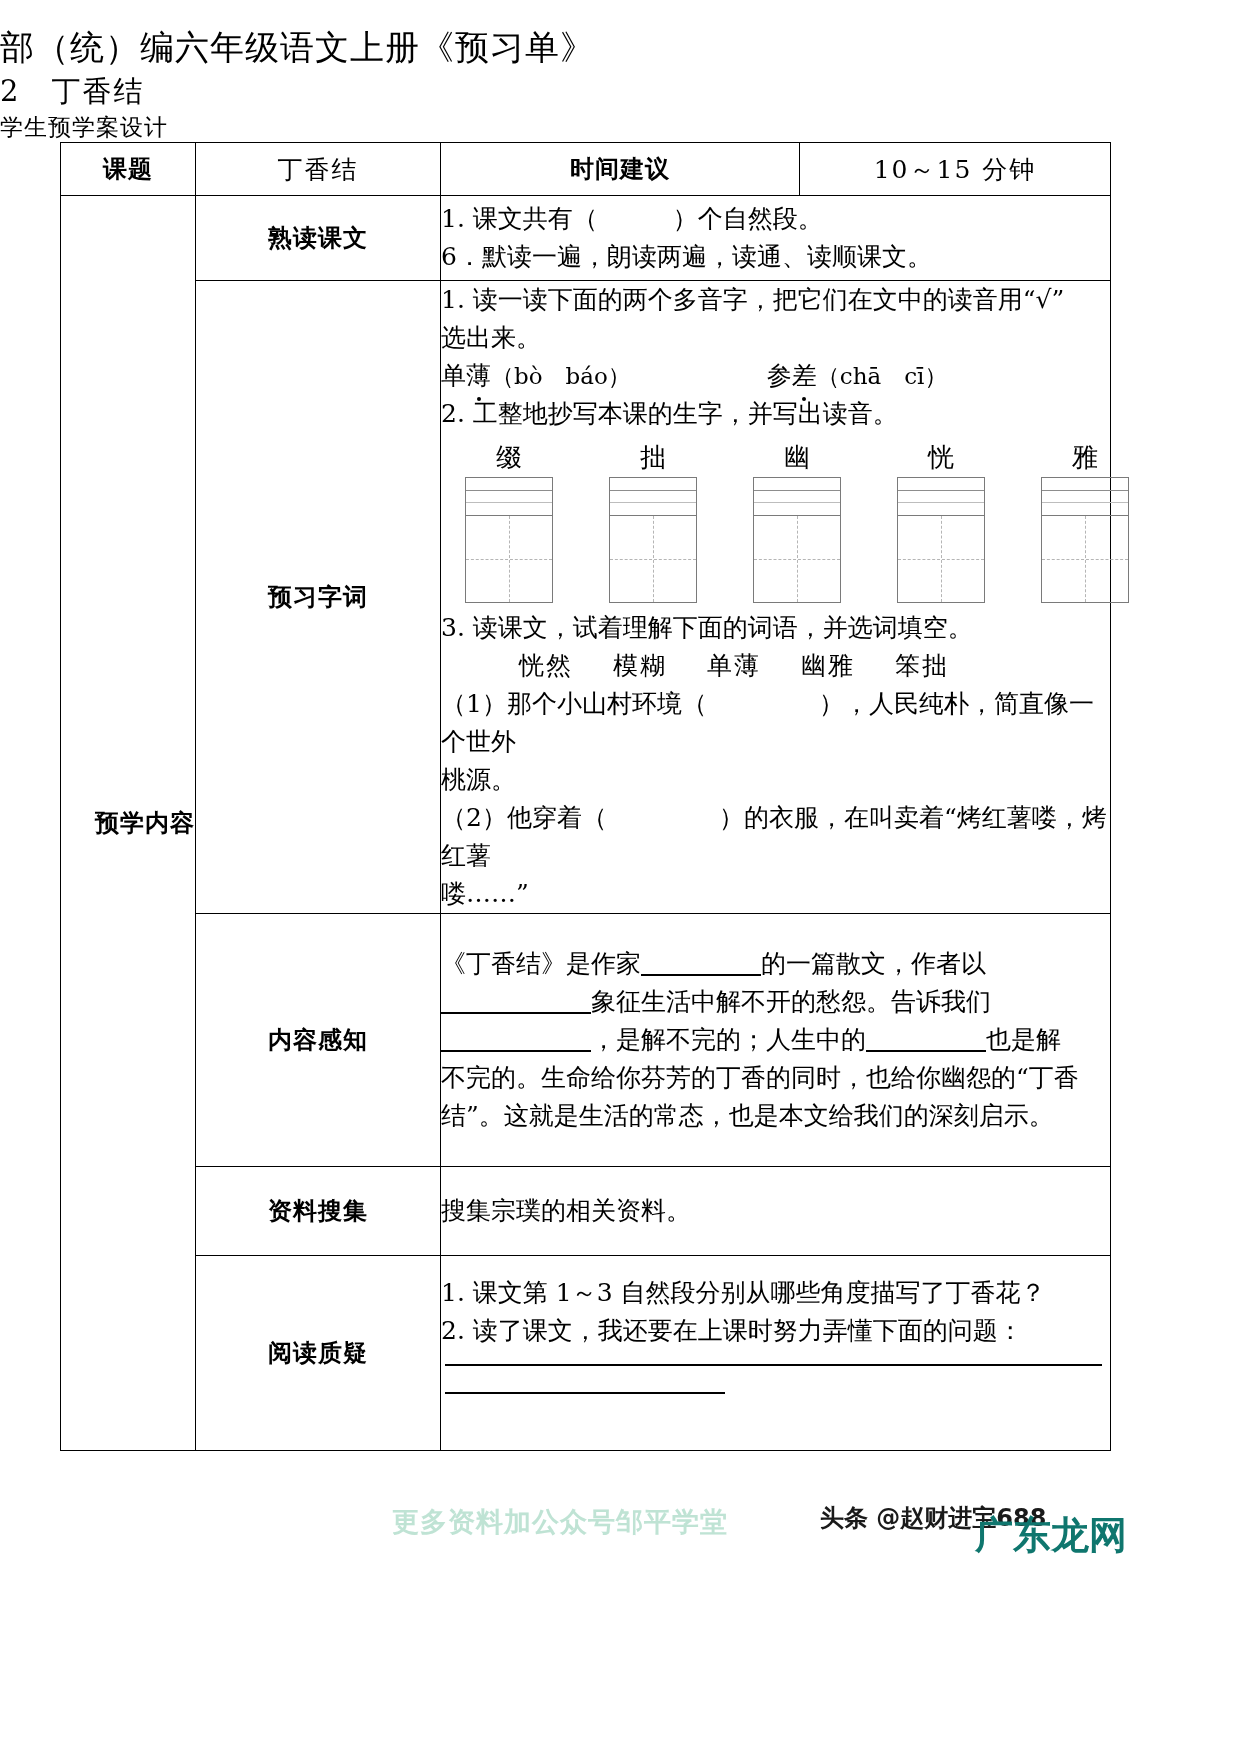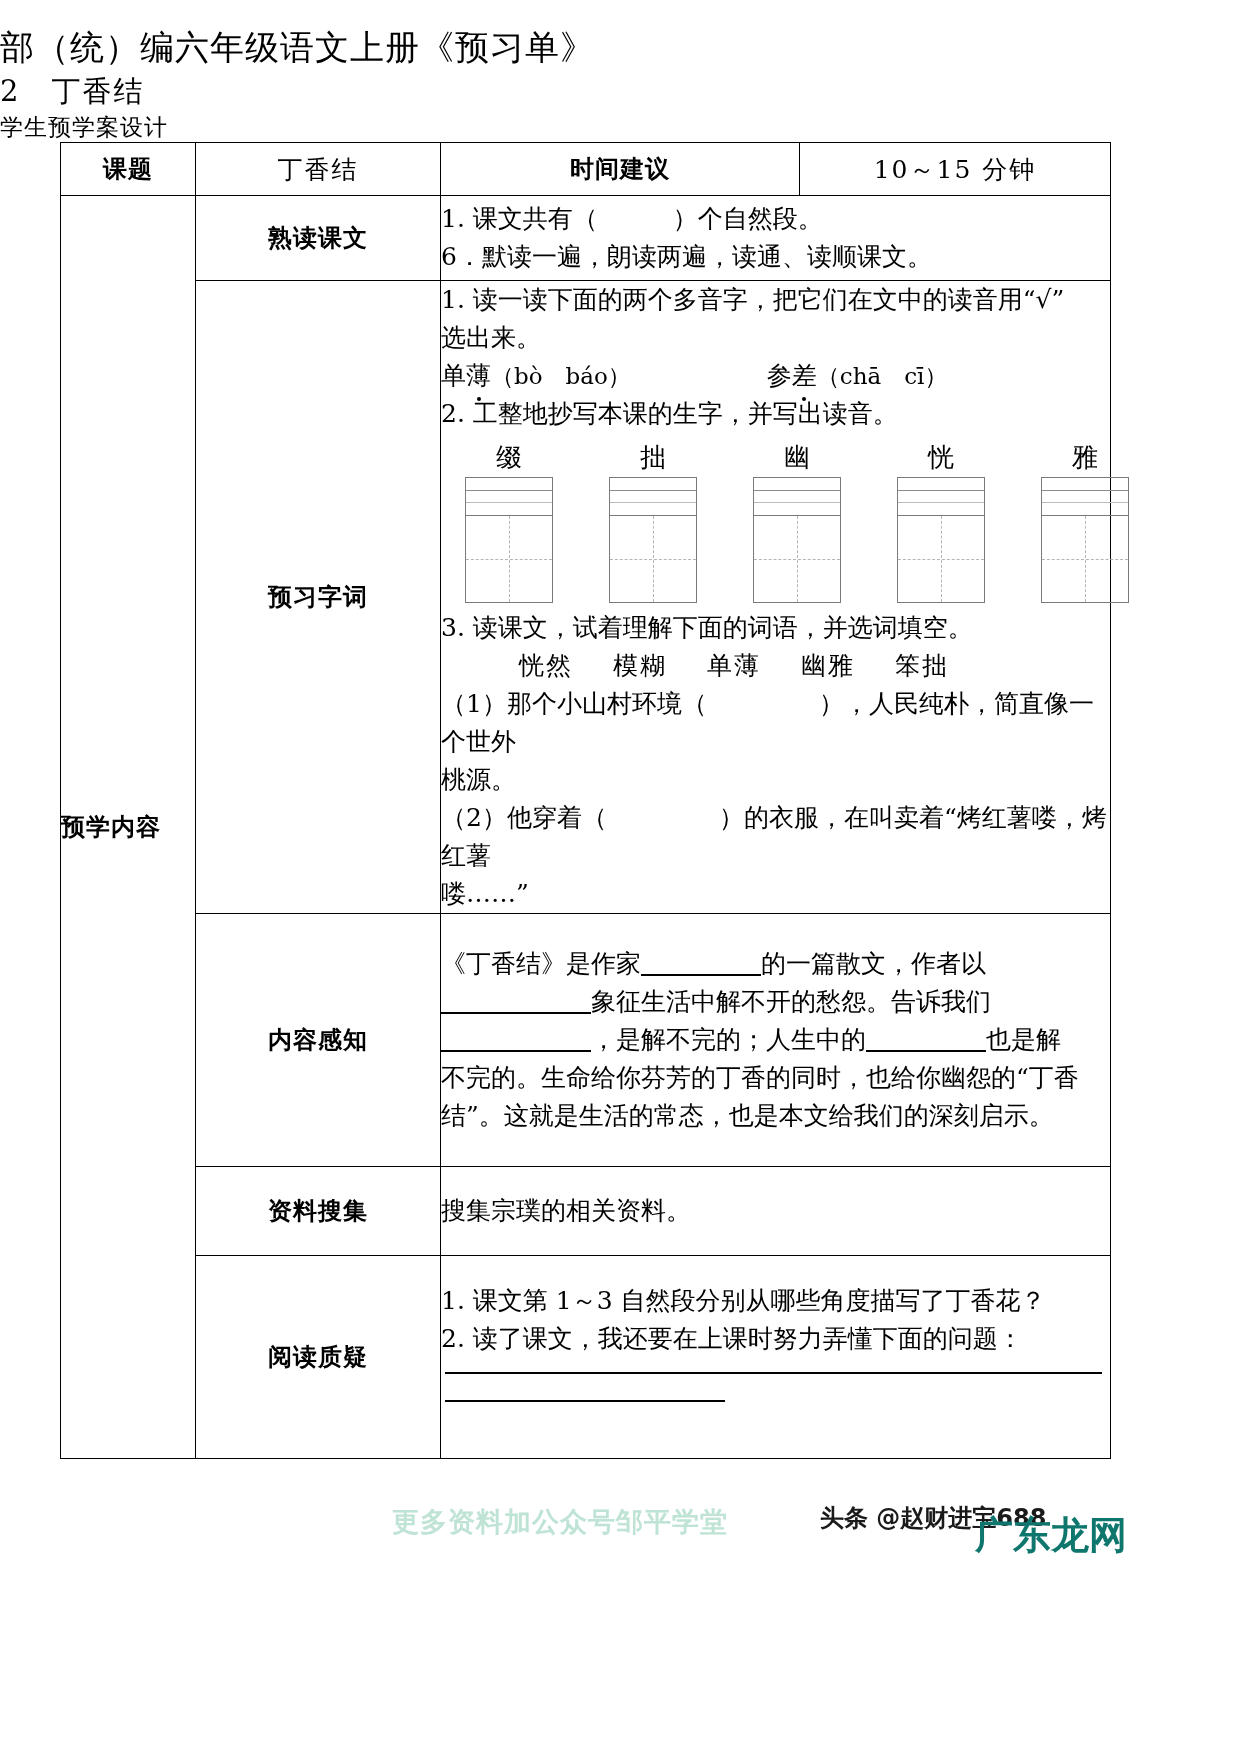--- a/index.html
+++ b/index.html
@@ -64,21 +64,21 @@
   .c-val {
     text-align: center;
     font-size: 25px;
     letter-spacing: 2px;
   }
   .hdr td { height: 52px; }
 
   
   .vlabel {
     width: 134px;
-    text-align: left;
+    text-align: right;
     font-size: 24px;
     font-weight: bold;
     font-family: "DejaVu Sans", "Liberation Sans", sans-serif;
     letter-spacing: 1px;
     margin-left: 28px;
   }
   .rowlabel {
     width: 134px;
     text-align: center;
     font-size: 24px;
@@ -376,21 +376,21 @@
 
   <tr>
     <td class="rowlabel">资料搜集</td>
     <td class="content" colspan="2" style="height:88px">
       <p>搜集宗璞的相关资料。</p>
     </td>
   </tr>
 
   <tr>
     <td class="rowlabel">阅读质疑</td>
-    <td class="content" colspan="2" style="height:176px; vertical-align:top; padding-top:26px">
+    <td class="content" colspan="2" style="height:176px; vertical-align:top; padding-top:18px">
       <p>1. 课文第 1～3 自然段分别从哪些角度描写了丁香花？</p>
       <p>2. 读了课文，我还要在上课时努力弄懂下面的问题：</p>
       <div class="rule-full"></div>
       <div class="rule-half"></div>
     </td>
   </tr>
 </tbody>
   </table>
 
 <div class="footer">

